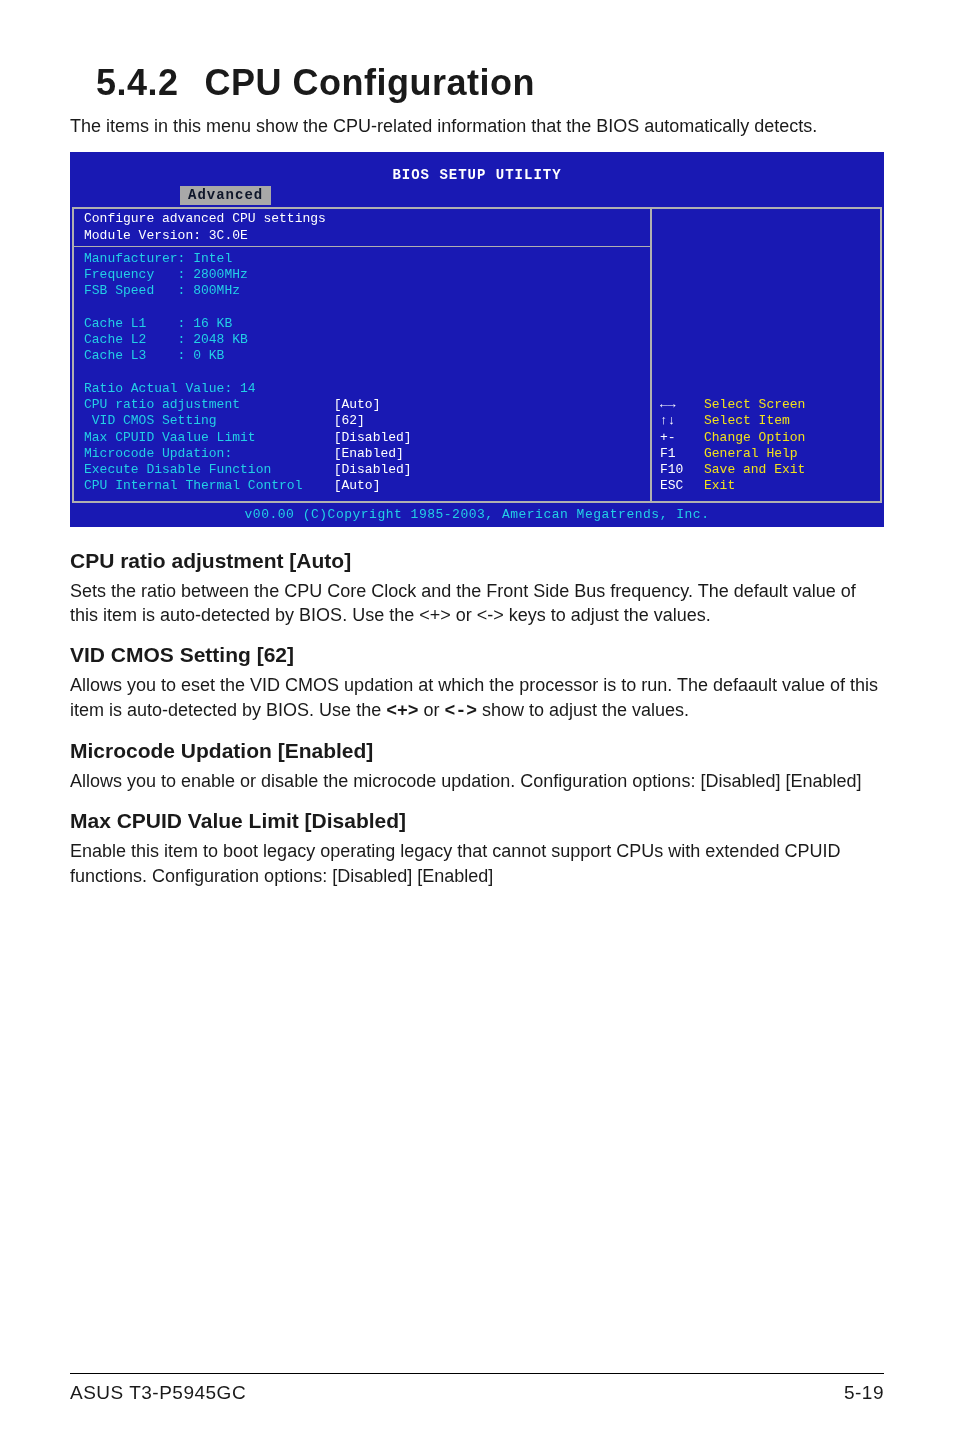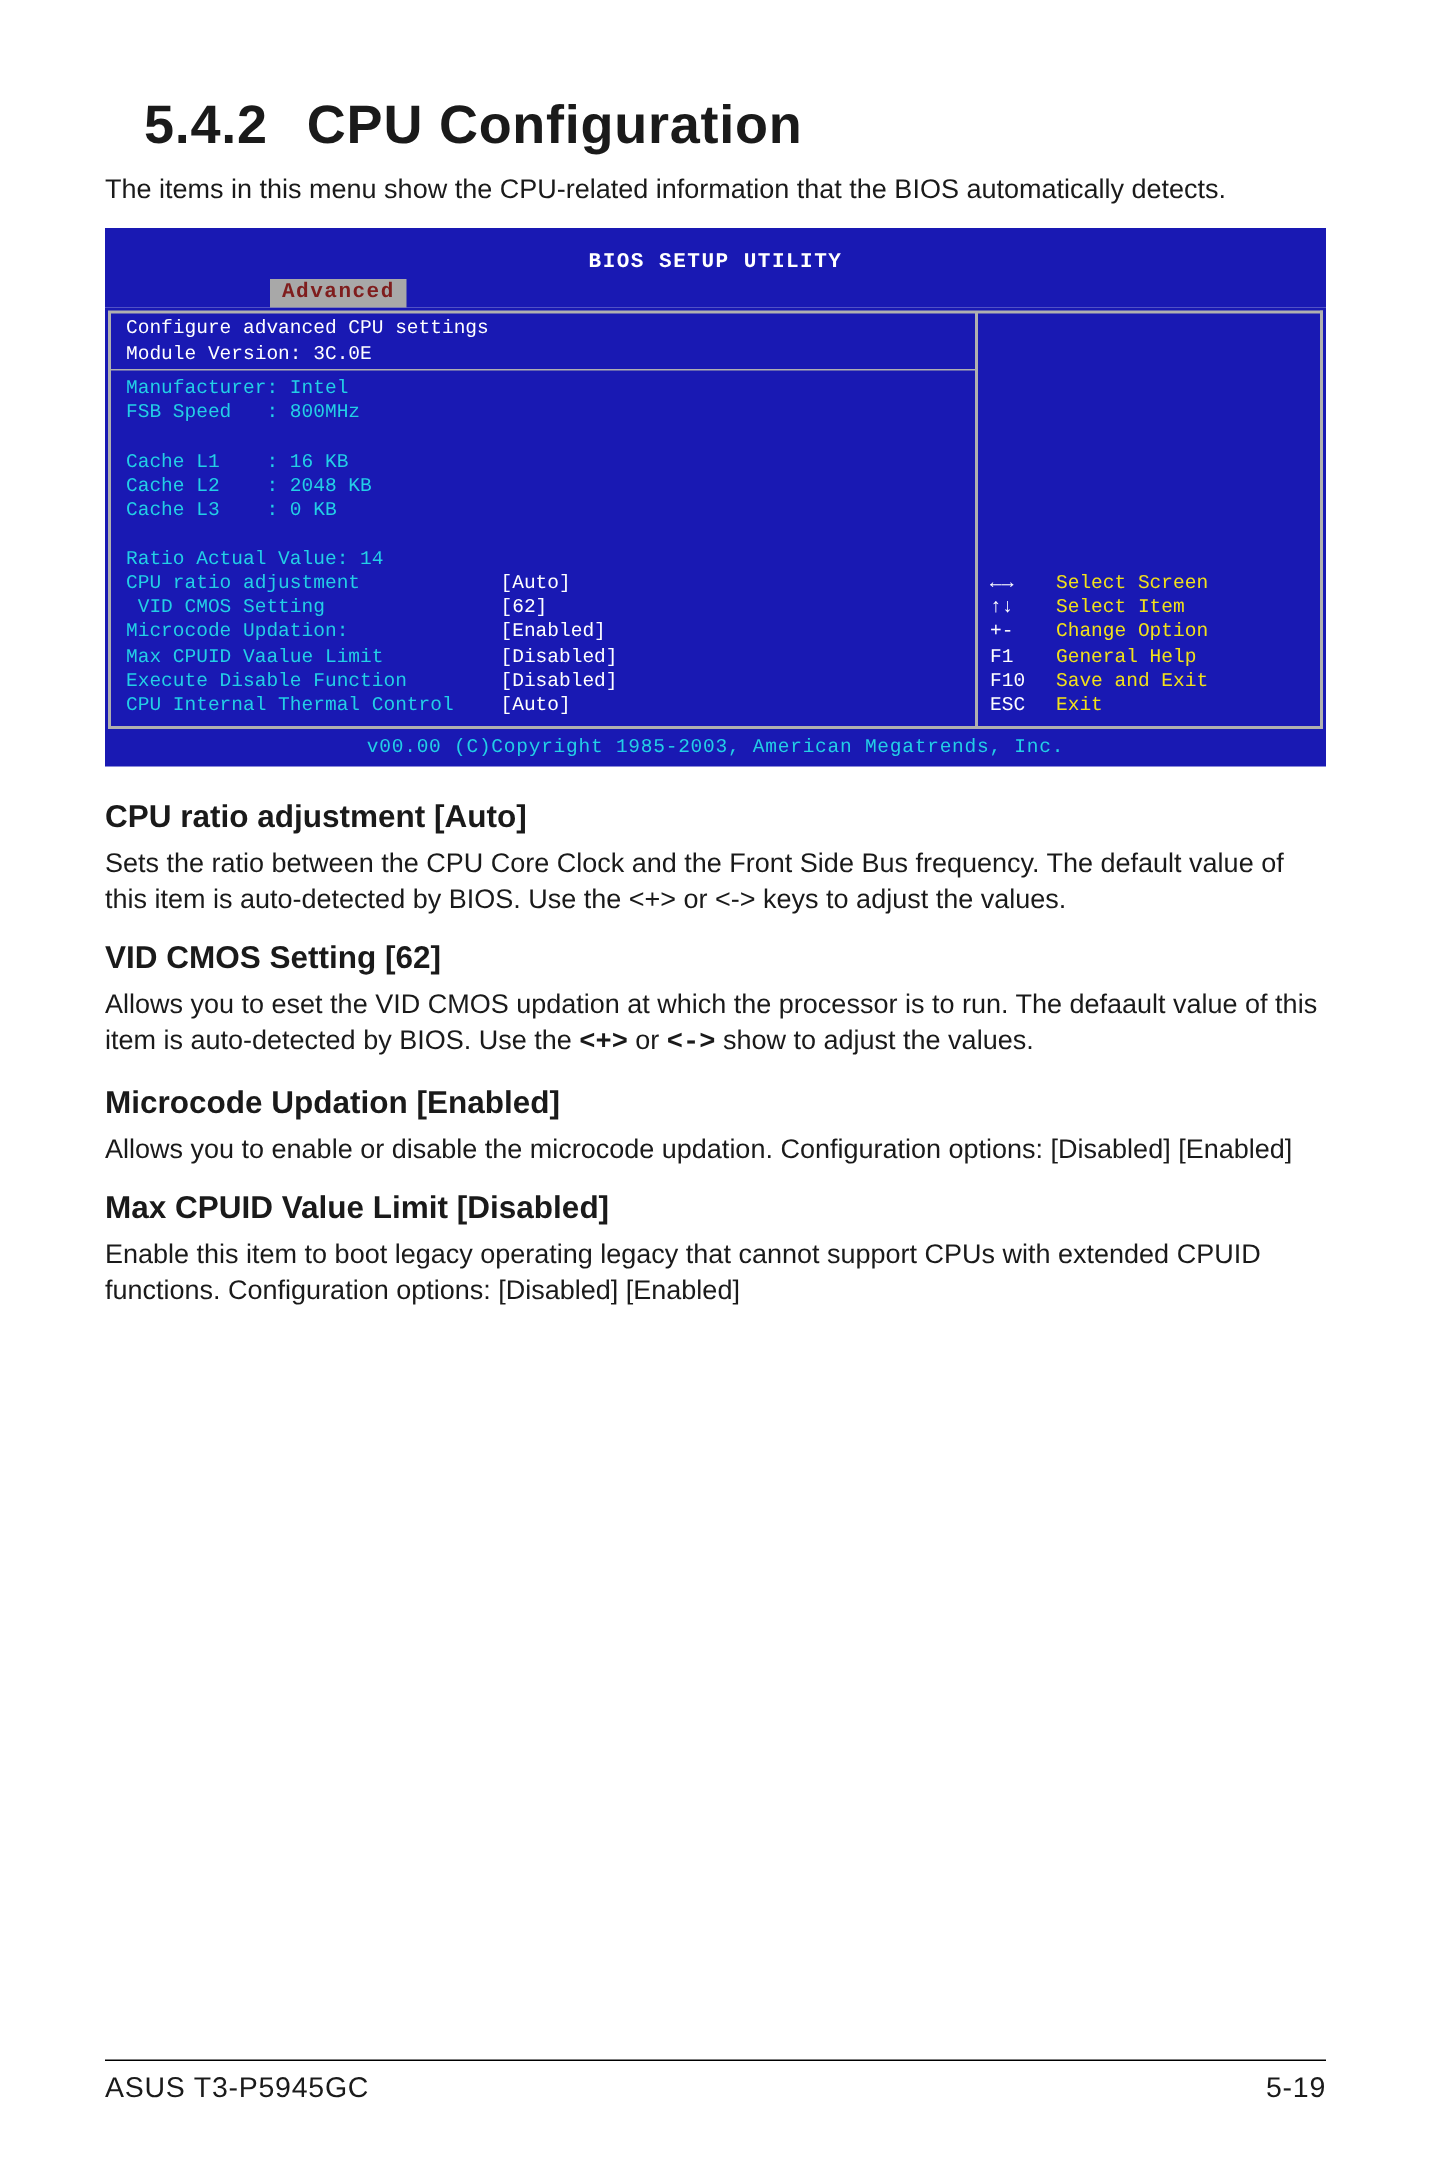--- a/index.html
+++ b/index.html
@@ -42,21 +42,21 @@
   .bios-title {
     text-align: center;
     font-weight: bold;
     font-size: 14px;
     letter-spacing: 1px;
     padding: 1px 0;
   }
   .bios-tab {
     display: inline-block;
     background: #a8a8a8;
-    color: #7f1d1d;
+    color: #0f172a;
     padding: 1px 8px;
     margin-left: 110px;
     font-weight: bold;
     letter-spacing: 1px;
     font-size: 14px;
   }
   .bios-body {
     display: flex;
     background: #1919b3;
     padding: 2px;
@@ -135,32 +135,33 @@
     <div>
       <span class="bios-tab">Advanced</span>
     </div>
   </div>
   <div class="bios-body">
     <div class="bios-left">
       <div class="white-row">Configure advanced CPU settings</div>
       <div class="white-row">Module Version: 3C.0E</div>
       <div class="divider"></div>
       <div class="bios-row">Manufacturer: Intel</div>
+      <div class="bios-row">Frequency   : 2800MHz</div>
       <div class="bios-row">FSB Speed   : 800MHz</div>
       <div class="bios-row">&nbsp;</div>
       <div class="bios-row">Cache L1    : 16 KB</div>
       <div class="bios-row">Cache L2    : 2048 KB</div>
       <div class="bios-row">Cache L3    : 0 KB</div>
       <div class="bios-row">&nbsp;</div>
       <div class="bios-row">Ratio Actual Value: 14</div>
 
       <div class="bios-row"><span>CPU ratio adjustment</span><span>            </span><span class="val">[Auto]</span></div>
       <div class="bios-row"><span> VID CMOS Setting</span><span>               </span><span class="val">[62]</span></div>
+      <div class="bios-row"><span>Max CPUID Vaalue Limit</span><span>          </span><span class="val">[Disabled]</span></div>
       <div class="bios-row"><span>Microcode Updation:</span><span>             </span><span class="val">[Enabled]</span></div>
-      <div class="bios-row"><span>Max CPUID Vaalue Limit</span><span>          </span><span class="val">[Disabled]</span></div>
       <div class="bios-row"><span>Execute Disable Function</span><span>        </span><span class="val">[Disabled]</span></div>
       <div class="bios-row"><span>CPU Internal Thermal Control</span><span>    </span><span class="val">[Auto]</span></div>
     </div>
     <div class="bios-right">
       <div class="help-block">
         <div class="help-row"><span class="help-key">←→</span><span class="help-txt">Select Screen</span></div>
         <div class="help-row"><span class="help-key">↑↓</span><span class="help-txt">Select Item</span></div>
         <div class="help-row"><span class="help-key">+-</span><span class="help-txt">Change Option</span></div>
         <div class="help-row"><span class="help-key">F1</span><span class="help-txt">General Help</span></div>
         <div class="help-row"><span class="help-key">F10</span><span class="help-txt">Save and Exit</span></div>

